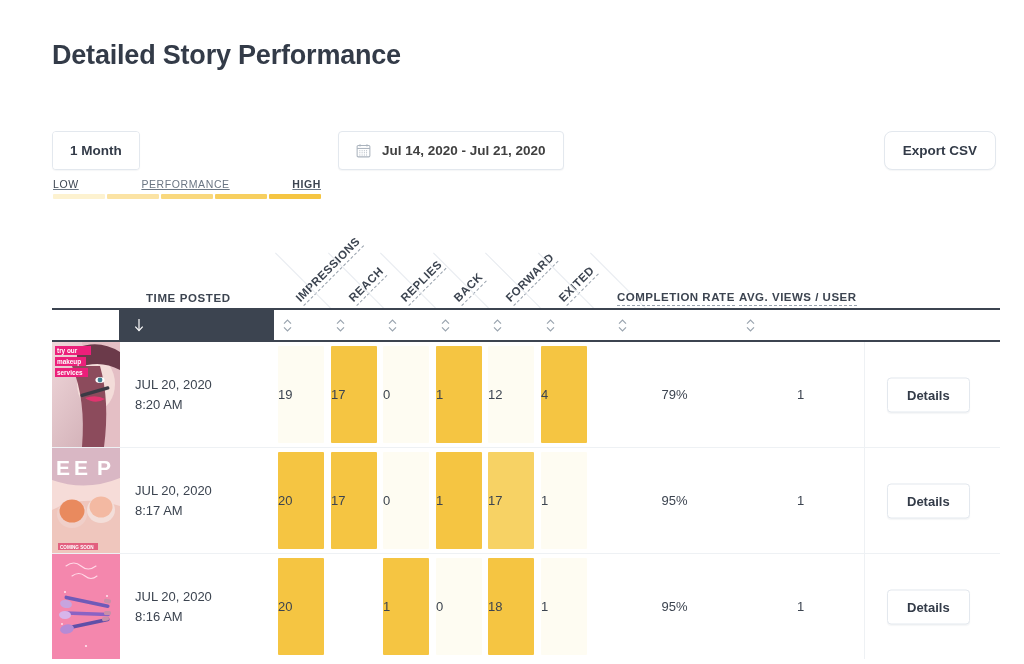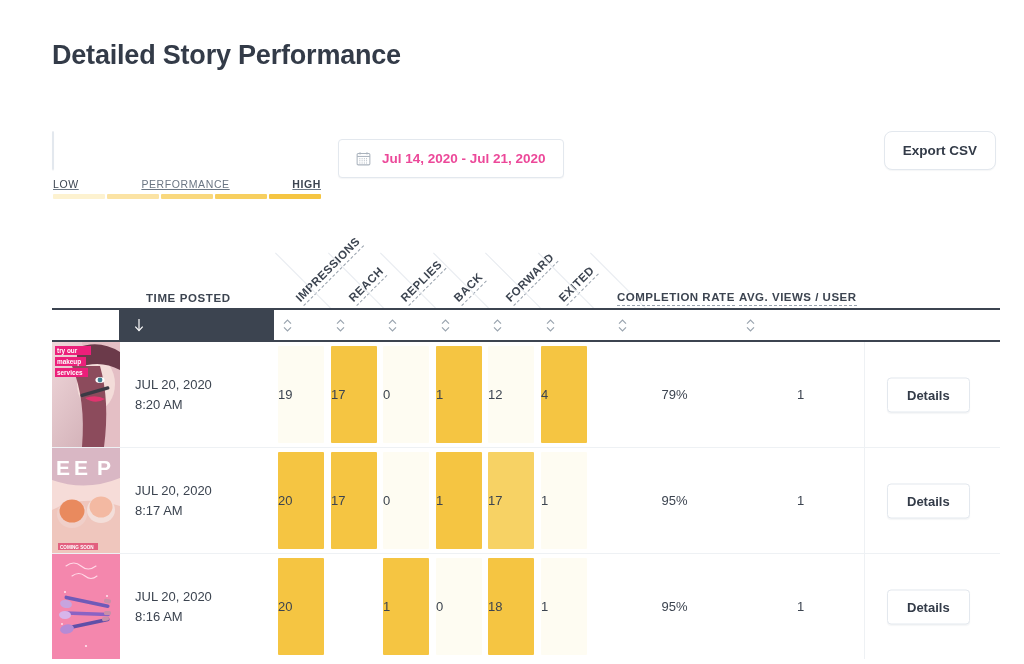--- a/index.html
+++ b/index.html
@@ -66,24 +66,23 @@
     height: 37px;
     display: flex; align-items: center;
     gap: 11px;
     padding: 0 17px;
     border: 1px solid #e3e8ee;
     border-radius: 4px;
     background: #fff;
     box-shadow: 0 1px 1px rgba(60,70,90,.05);
     font-size: 13.5px;
     font-weight: bold;
-    color: #ec4899;
+    color: #404040;
     cursor: pointer;
     white-space: nowrap;
-    margin-top: 8px;
   }
   .cal-icon { width: 15px; height: 15px; display: block; }
 
   .export {
     position: absolute;
     right: 28px; top: 131px;
     height: 37px;
     display: flex; align-items: center; justify-content: center;
     padding: 0 18px;
     border: 1px solid #e3e8ee;
@@ -261,20 +260,21 @@
   }
 </style>
 </head>
 <body>
 
 <div class="page">
 
   <div class="page-title">Detailed Story Performance</div>
 
   <div class="seg">
+    <div class="seg-btn">1 Month</div>
   </div>
 
   <div class="daterange">
     <span>
       <svg class="cal-icon" viewBox="0 0 16 16" fill="none" stroke="#aab3bd" stroke-width="1.1">
         <rect x="1.2" y="2.6" width="13.6" height="12.2" rx="1.2"></rect>
         <line x1="1.2" y1="5.8" x2="14.8" y2="5.8"></line>
         <line x1="4.3" y1="1.2" x2="4.3" y2="3.6"></line>
         <line x1="11.7" y1="1.2" x2="11.7" y2="3.6"></line>
         <line x1="3.6" y1="8.2" x2="12.4" y2="8.2" stroke-dasharray="1 1.4"></line>

